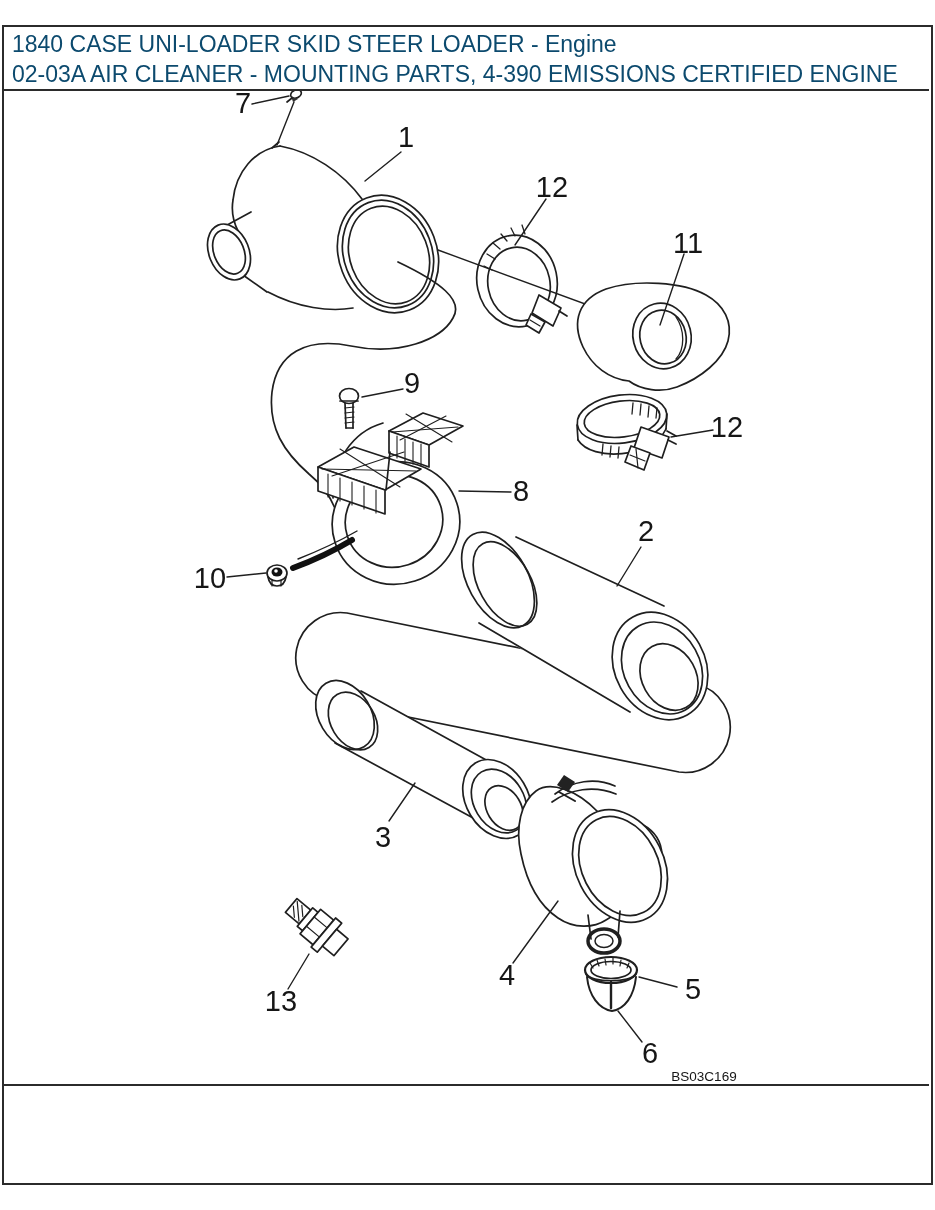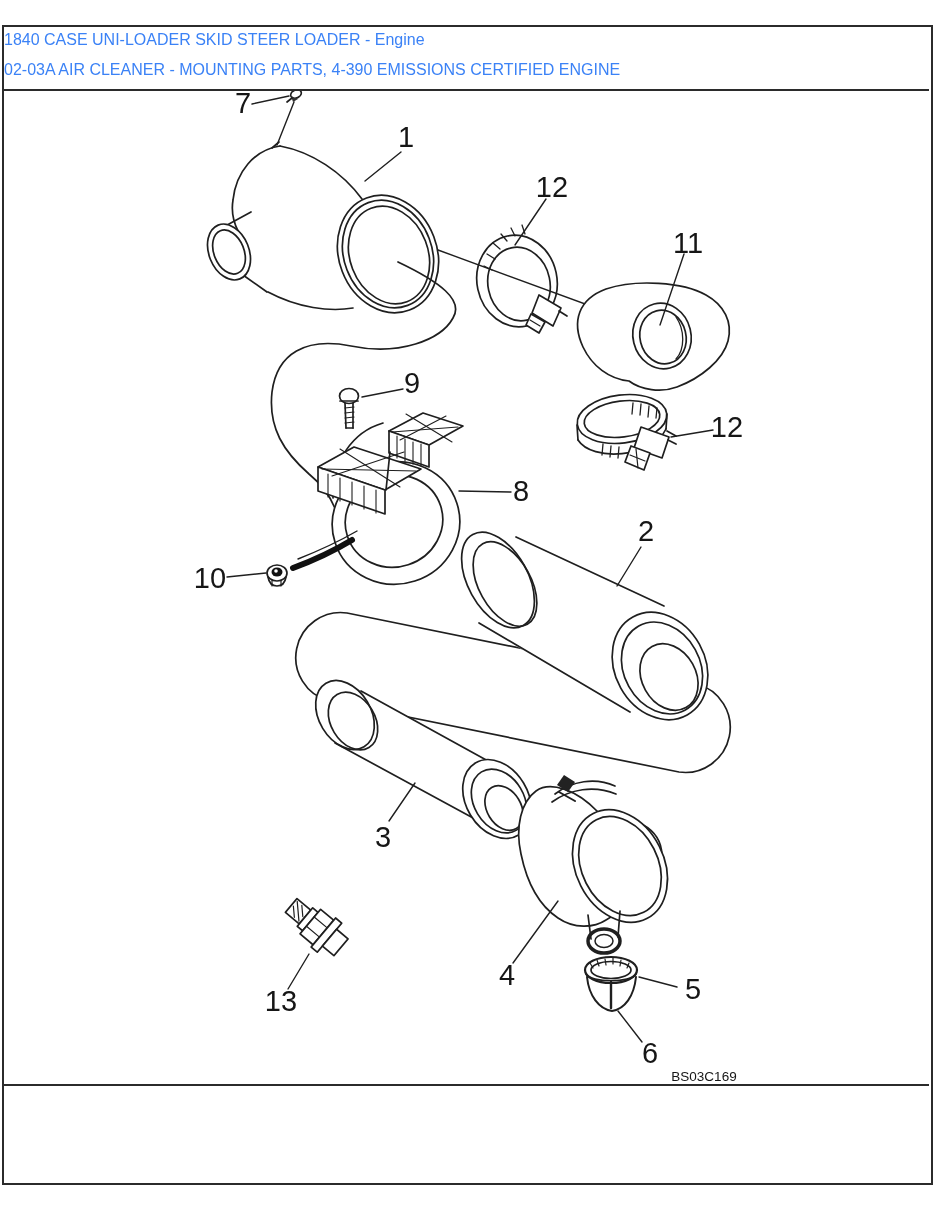--- a/index.html
+++ b/index.html
@@ -8,21 +8,21 @@
     font-family:"Liberation Sans",sans-serif;color:#1a1a1a;overflow:hidden;
     margin:0 auto;
   }
   .outer-box{
     position:absolute;left:2px;top:25px;width:927px;height:1156px;
     border:2px solid #2b2b2b;background:#ffffff;
   }
   .divider{position:absolute;left:4px;width:925px;height:2px;background:#2b2b2b;}
   .divider-header{top:89px;}
   .divider-footer{top:1084px;}
-  .header-line{position:absolute;left:4px;font-size:16px;letter-spacing:0;white-space:nowrap;color:#3b82f6;}
+  .header-line{position:absolute;left:12px;font-size:23px;letter-spacing:0;white-space:nowrap;color:#0c4a6e;}
   .header-line1{top:31px;}
   .header-line2{top:61px;}
   svg.diagram-svg{position:absolute;left:4px;top:91px;}
   svg text{font-family:"Liberation Sans",sans-serif;fill:#161616;}
   svg .callout-num{font-size:29px;}
   svg .fig-code{font-size:13.5px;}
   svg path,svg ellipse,svg line,svg rect,svg circle{vector-effect:none;}
 </style>
 </head>
 <body>

